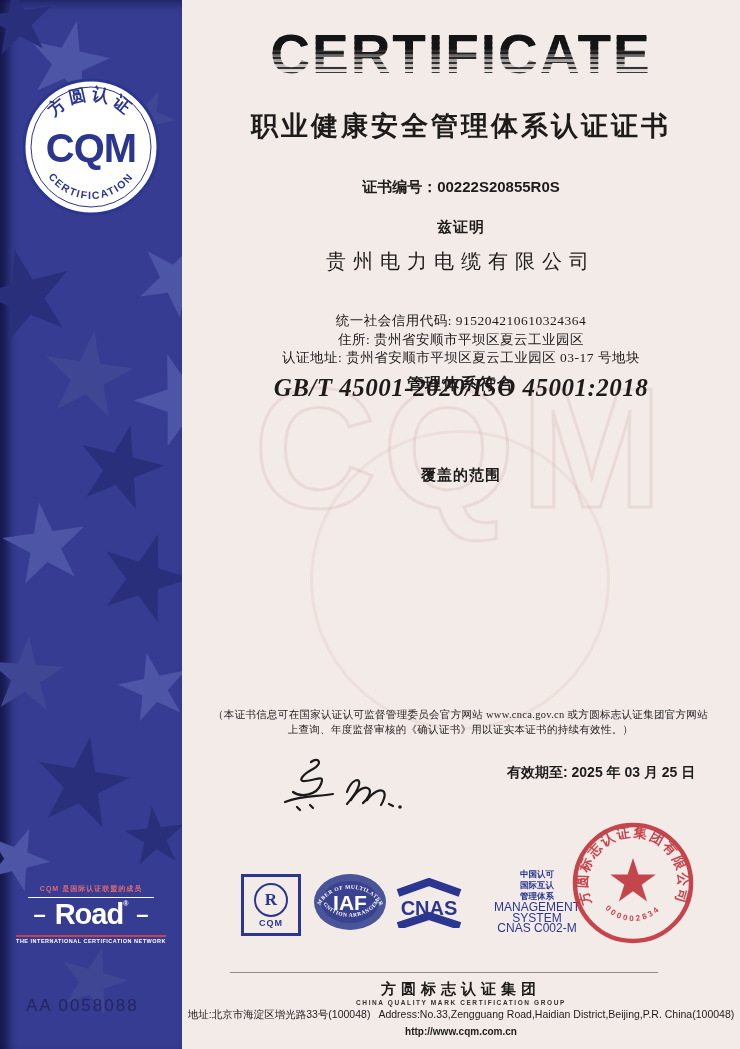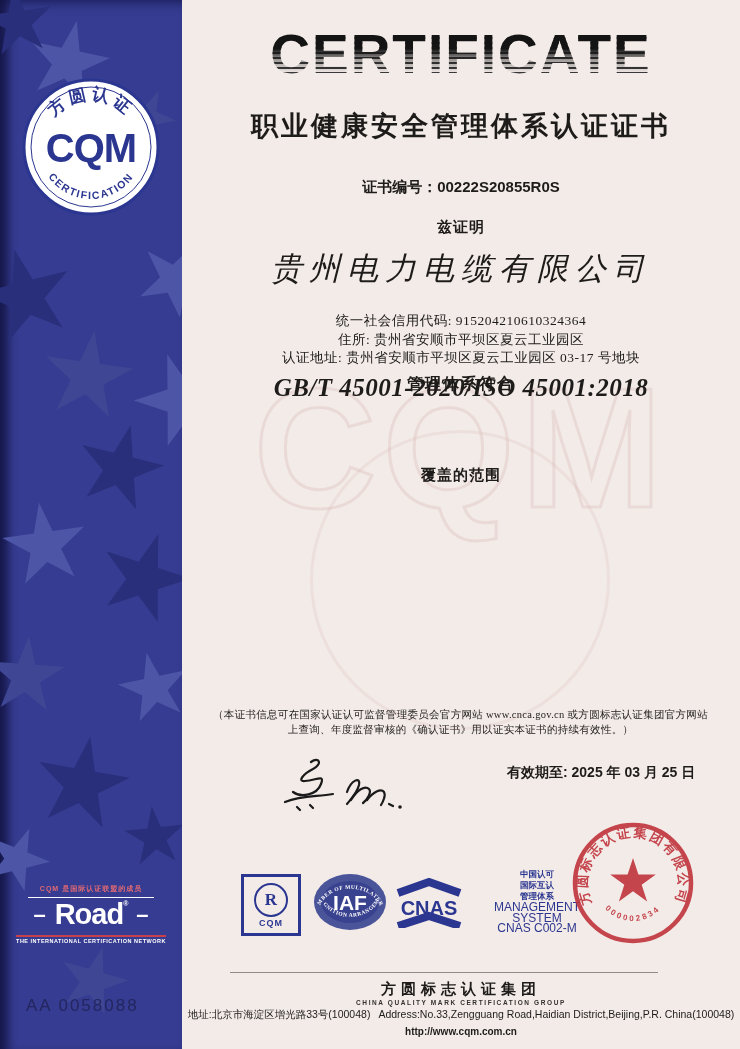--- a/index.html
+++ b/index.html
@@ -32,21 +32,21 @@
   
   .content{position:absolute;left:182px;top:0;width:558px;height:1049px;}
   .abs{position:absolute;left:0;width:100%;text-align:center;}
   .cert-en{top:22px;font-family:"Liberation Sans",sans-serif;font-weight:700;font-size:55px;letter-spacing:2px;
     background-image:linear-gradient(to bottom,#141414 0%,#141414 42%,rgba(20,20,20,.4) 58%,rgba(20,20,20,0) 80%),
       repeating-linear-gradient(to bottom,#3a3a3a 0 2px,rgba(0,0,0,0) 2px 5px);
     -webkit-background-clip:text;background-clip:text;color:transparent;}
   .cn-title{top:108px;font-family:"Liberation Sans",sans-serif;font-weight:700;font-size:27px;letter-spacing:3px;}
   .cert-no{top:178px;font-family:"Liberation Sans",sans-serif;font-weight:700;font-size:15px;}
   .certify{top:218px;font-weight:700;font-size:15px;letter-spacing:1px;}
-  .company{top:248px;font-size:31px;letter-spacing:7px;font-weight:500;font-style:italic;}
+  .company{top:248px;font-size:20px;letter-spacing:7px;font-weight:500;}
   .info-lines{top:312px;font-size:13.5px;line-height:18.5px;letter-spacing:.5px;}
   .conformity{top:374px;font-family:"Liberation Sans",sans-serif;font-weight:700;font-size:16px;letter-spacing:2px;}
   .standard{top:374px;font-weight:700;font-size:25px;letter-spacing:.5px;font-style:italic;}
   .scope-head{top:466px;font-weight:700;font-size:15px;letter-spacing:1px;}
   .scope{top:492px;left:24px;width:510px;font-size:19.5px;line-height:39px;letter-spacing:1.5px;}
   .fine-print{top:707px;left:26px;width:505px;font-size:10.5px;line-height:15px;letter-spacing:.3px;}
   .dates{position:absolute;left:325px;top:760px;text-align:left;font-family:"Liberation Sans",sans-serif;
     font-weight:700;font-size:14px;line-height:25px;}
   .signature{position:absolute;left:95px;top:752px;}
 

